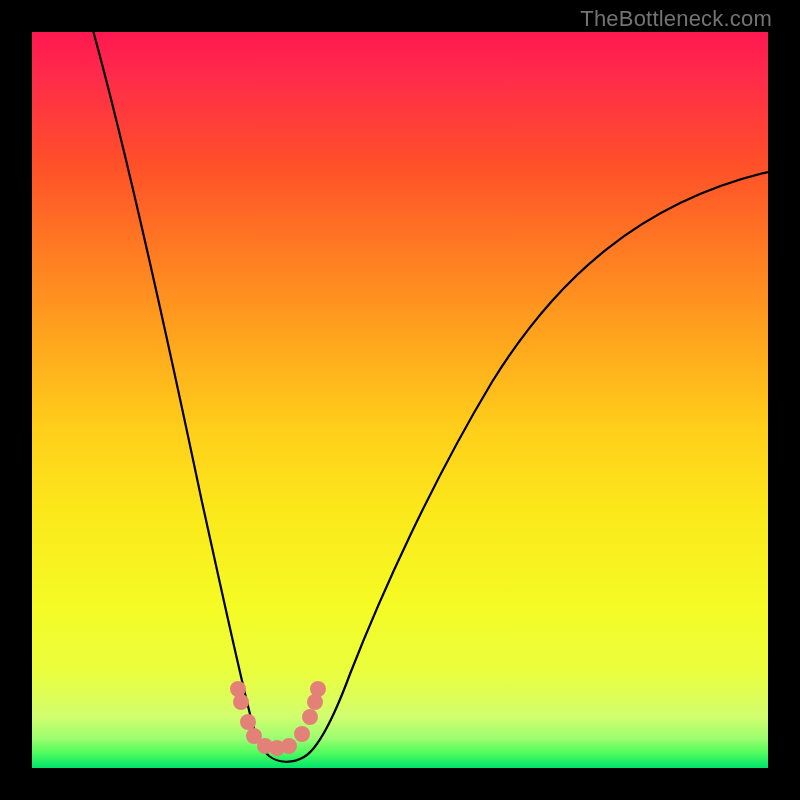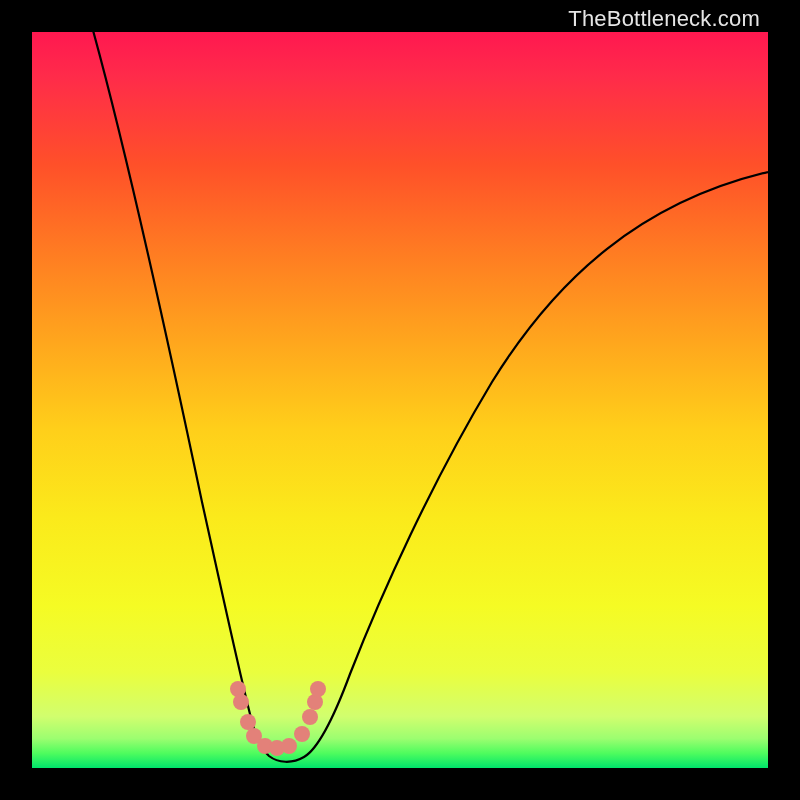--- a/index.html
+++ b/index.html
@@ -31,22 +31,22 @@
   svg.bg {
     position: absolute;
     top: 0;
     left: 0;
     width: 100%;
     height: 100%;
   }
   .watermark {
     position: absolute;
     top: 6px;
-    right: 40px;
-    color: #e5e5e5;
+    right: 28px;
+    color: #737373;
     font-size: 22px;
     font-weight: 500;
     letter-spacing: 0.2px;
     z-index: 5;
   }
 </style>
 </head>
 <body>
 
 <div class="frame"></div>

